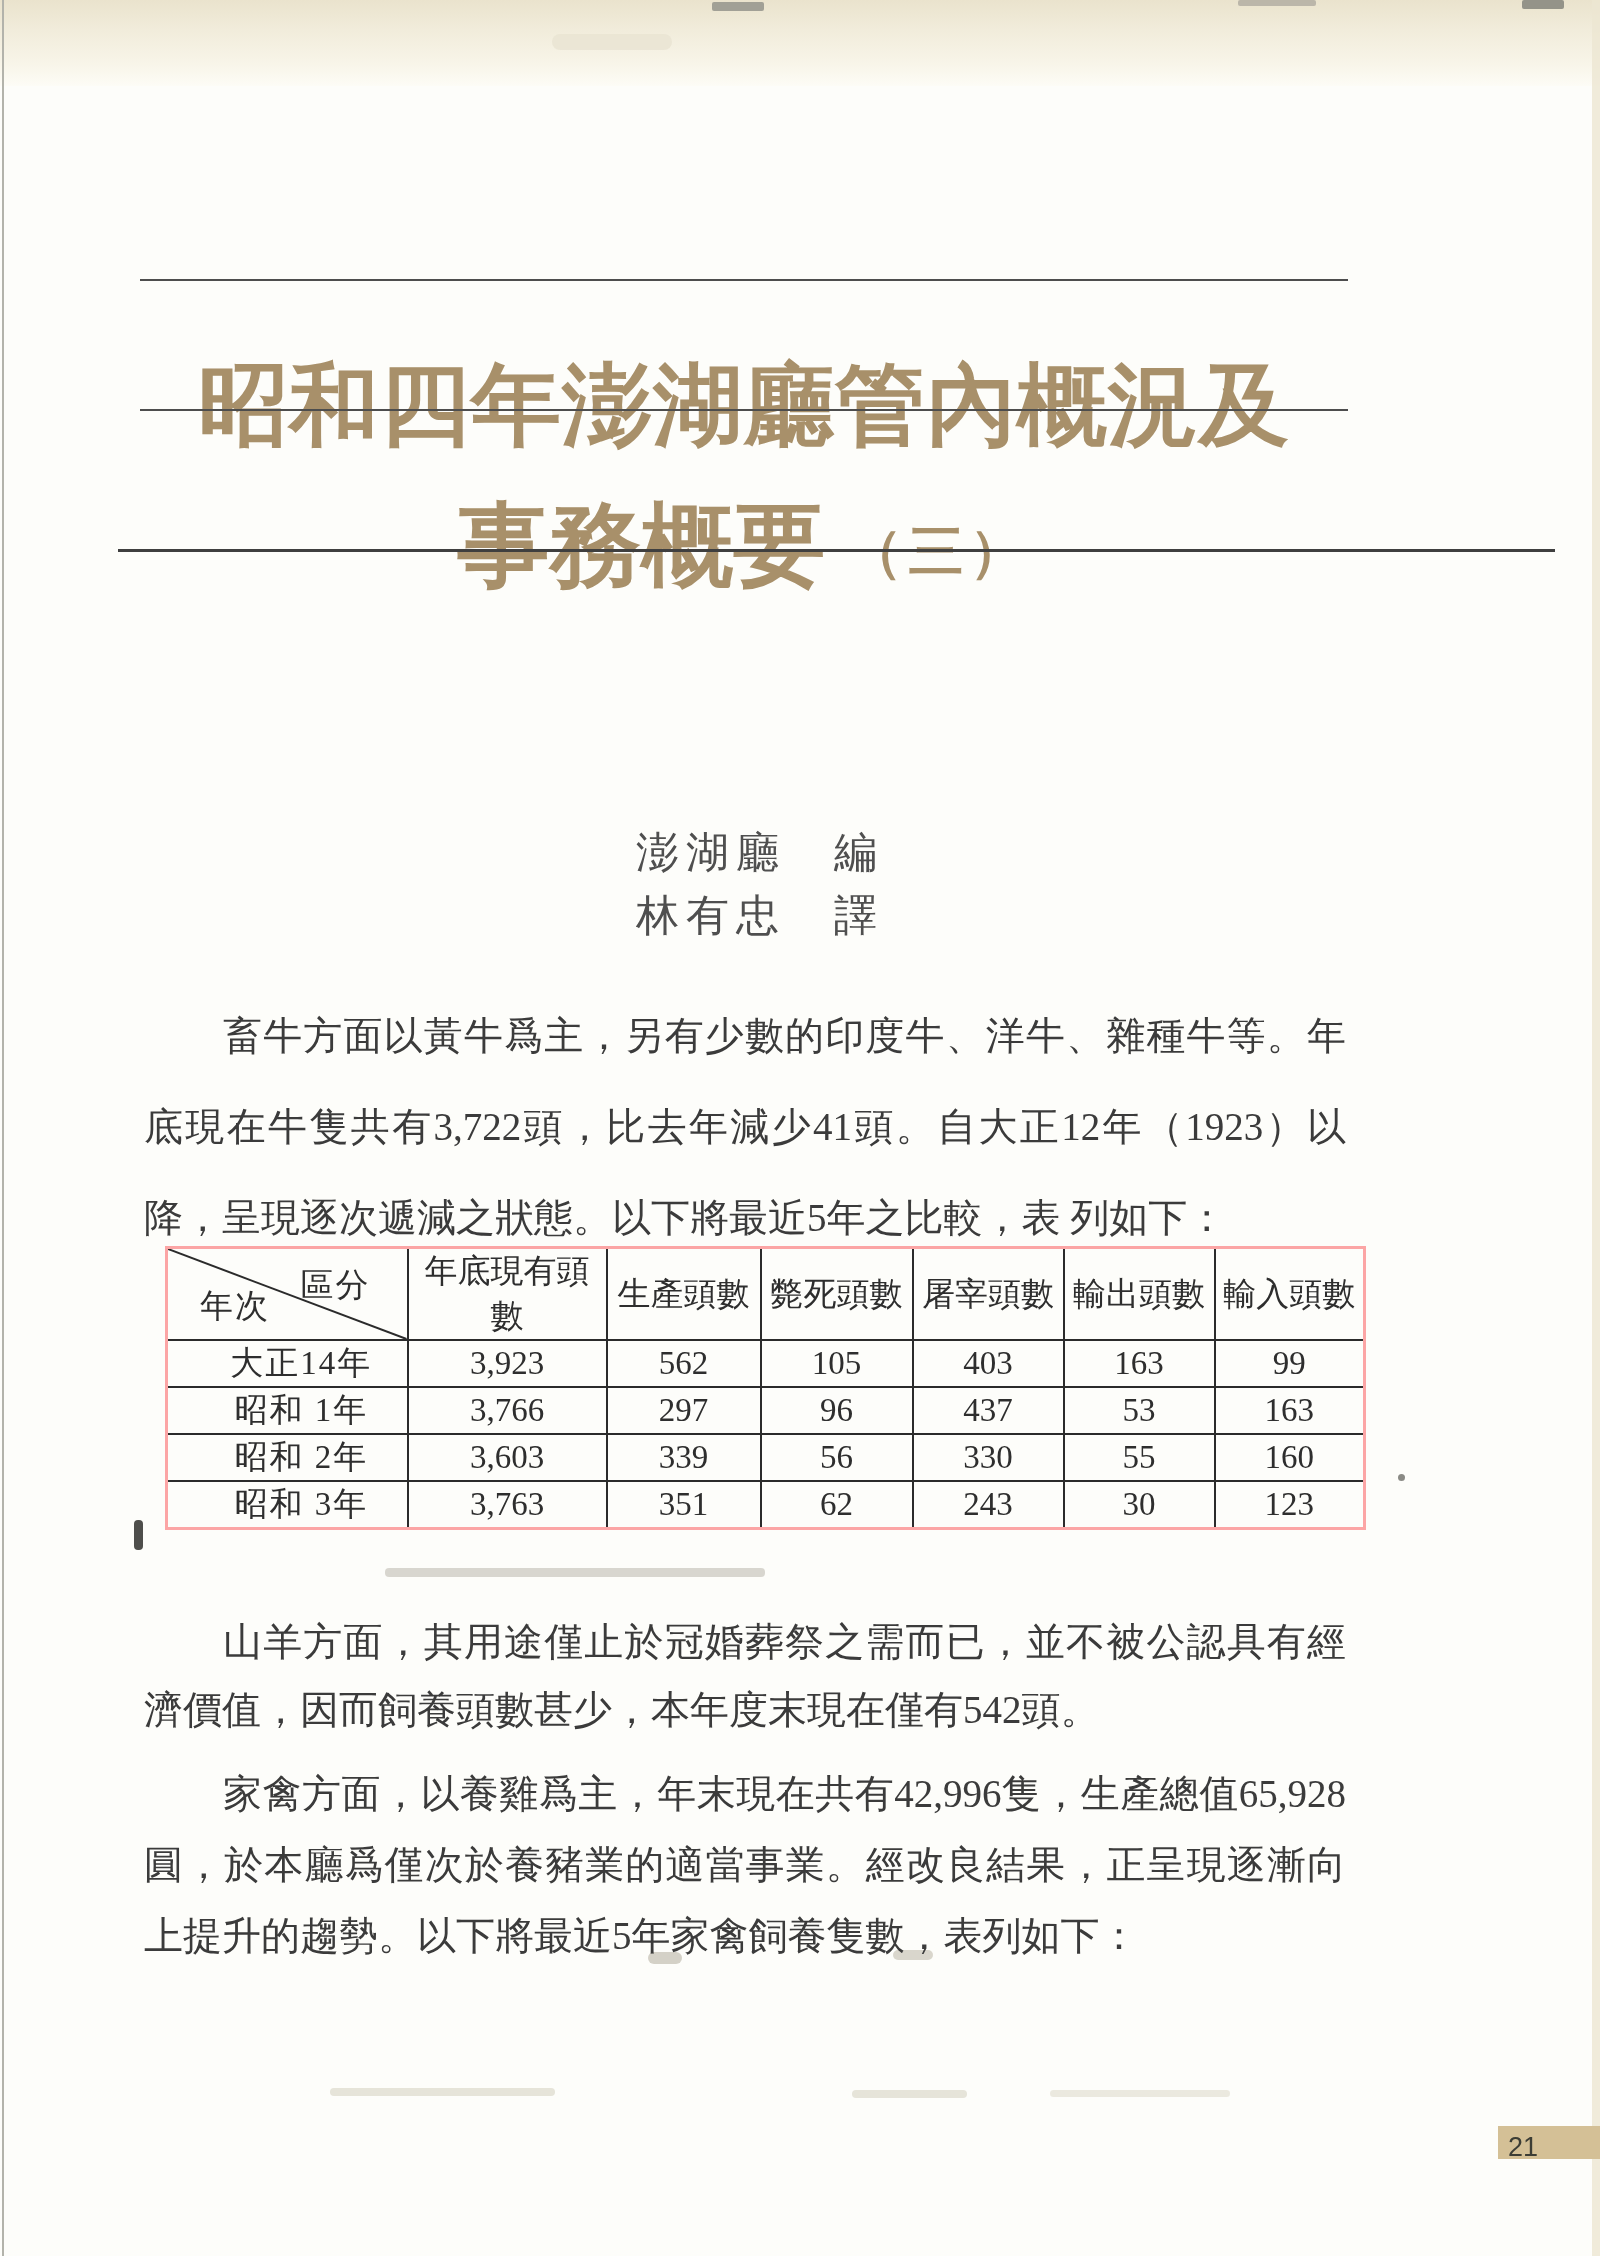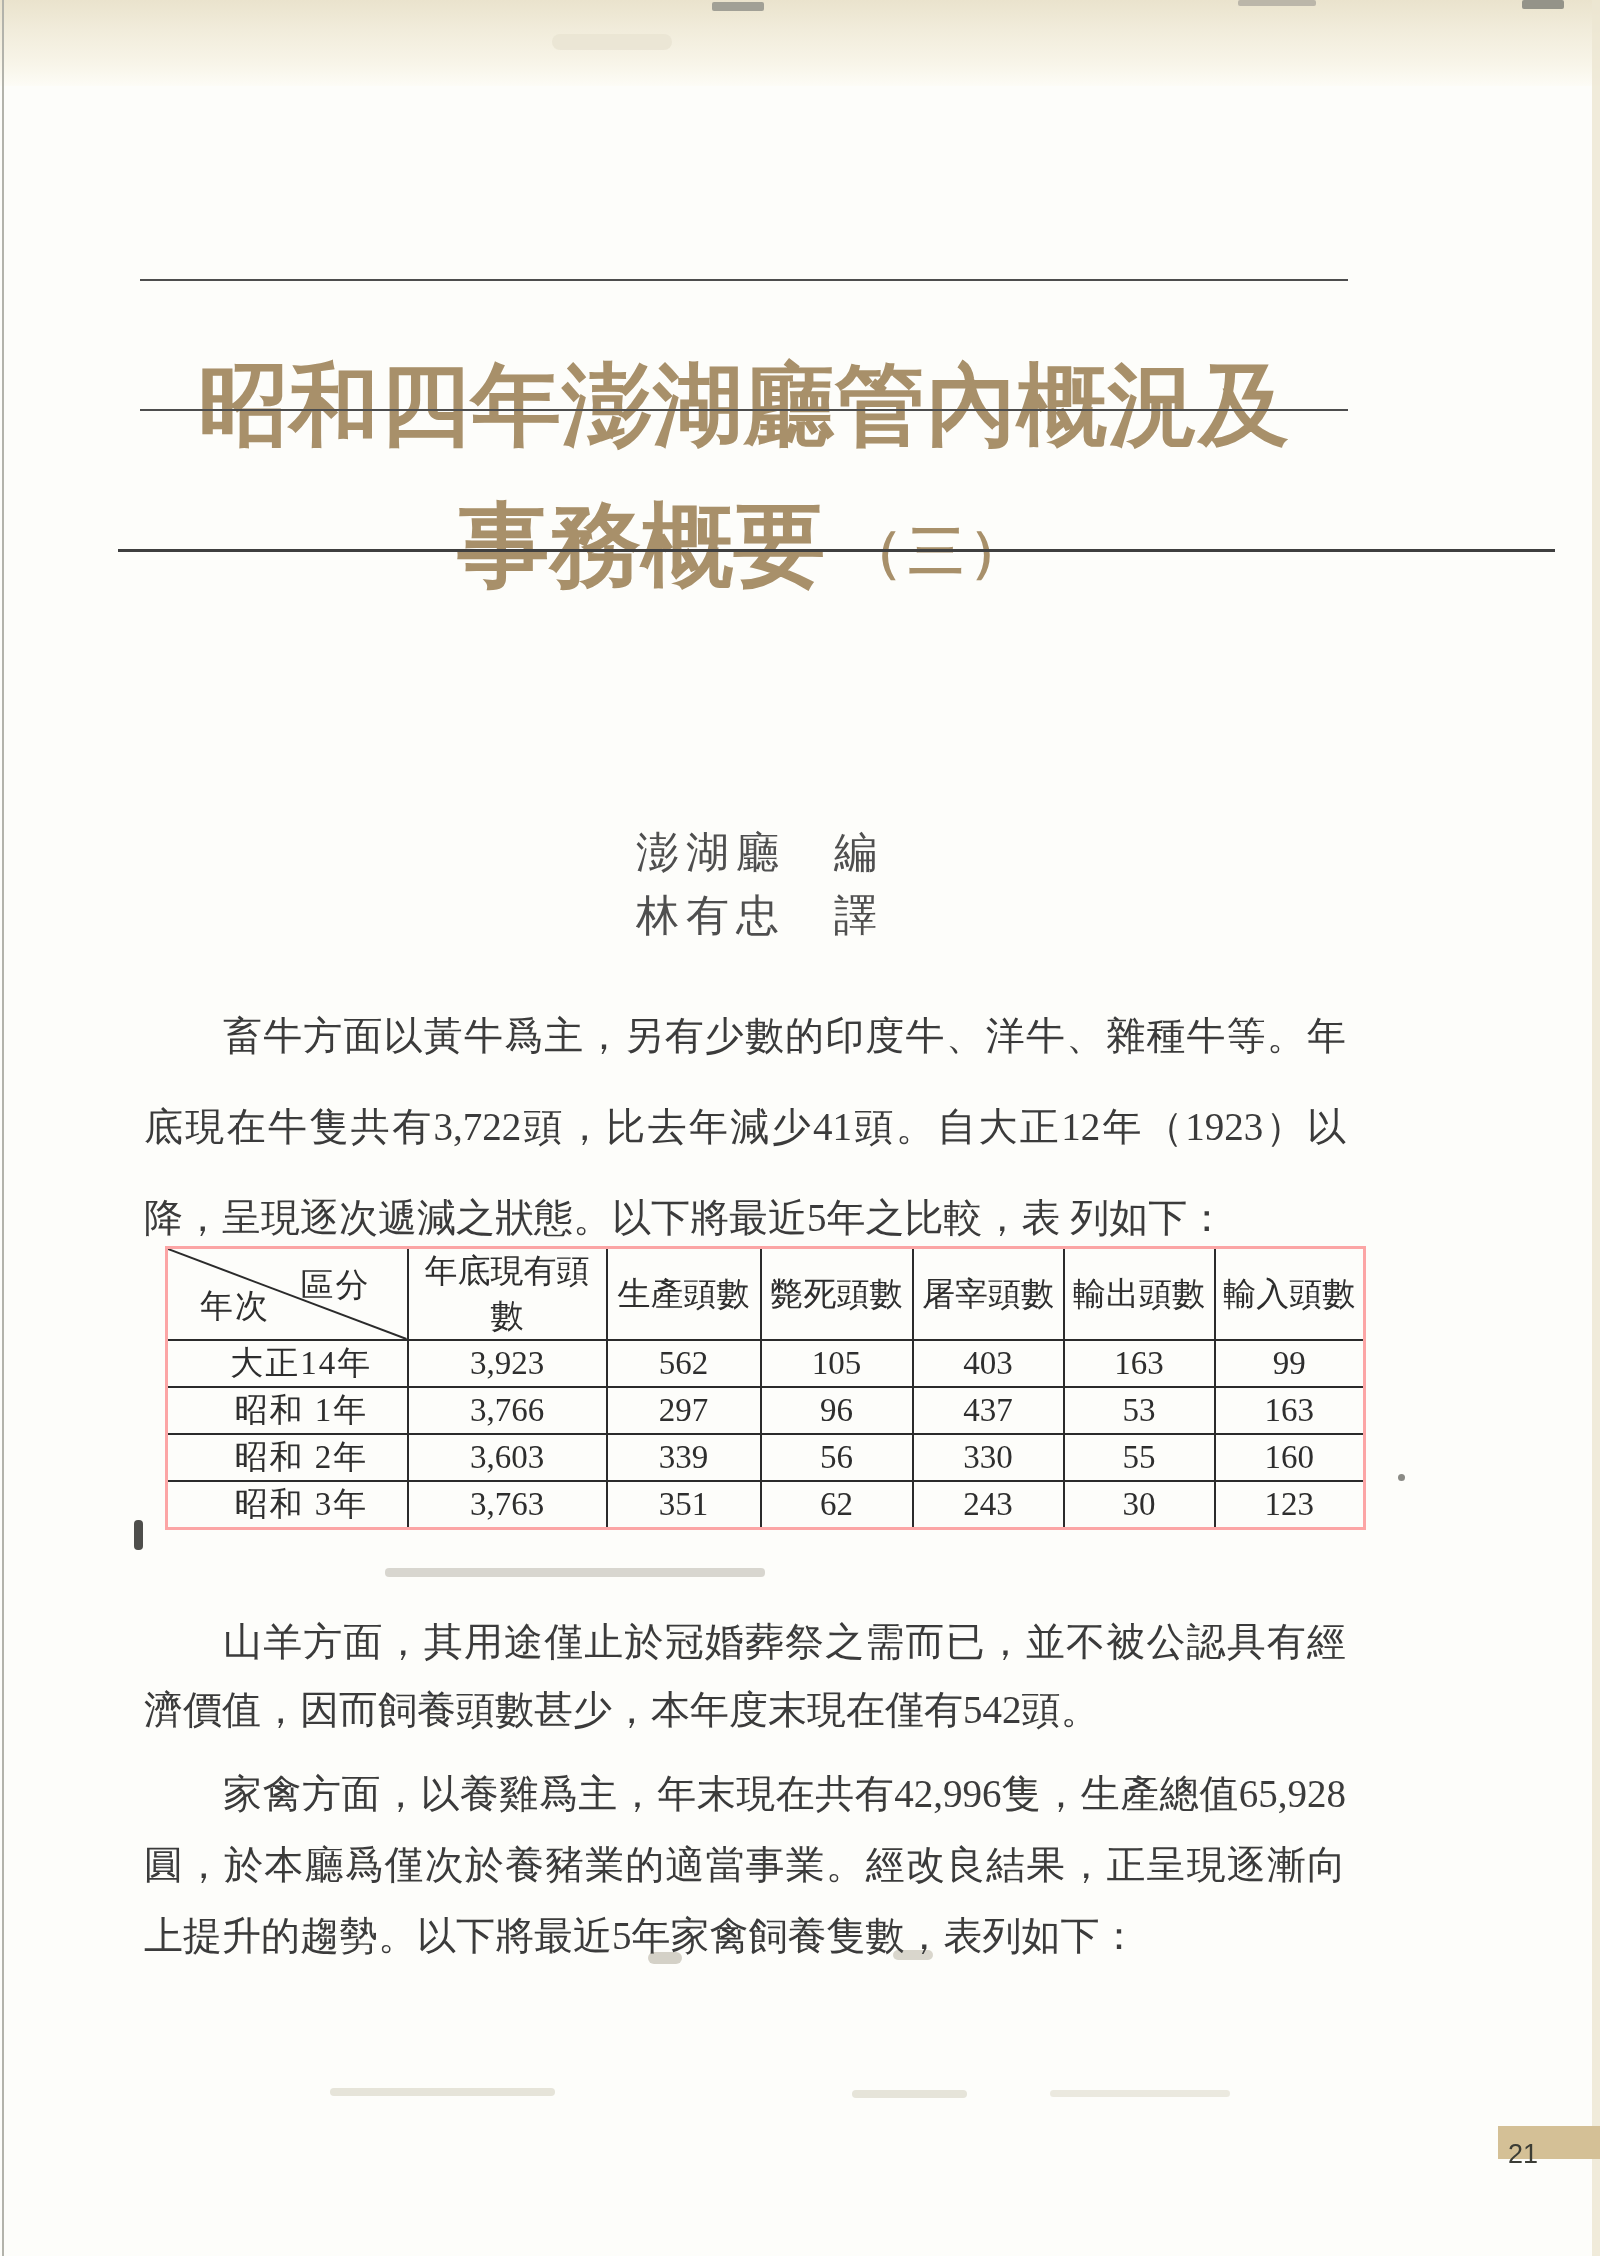--- a/index.html
+++ b/index.html
@@ -98,21 +98,21 @@
   .corner-tr { position: absolute; top: 14px; right: 36px; letter-spacing: 2px; }
   .corner-bl { position: absolute; bottom: 10px; left: 32px; letter-spacing: 2px; }
 
   
   .page-chip {
     position: absolute; left: 1498px; top: 2126px;
     width: 102px; height: 33px;
     background: #d4c096;
   }
   .page-chip span {
-    display: inline-block; margin-left: 10px; margin-top: 13px;
+    display: inline-block; margin-left: 10px; margin-top: 6px;
     font-family: "Liberation Sans", "DejaVu Sans", sans-serif;
     font-size: 27px; color: #3c3d35; line-height: 31px;
   }
 </style>
 </head>
 <body>
 
 <div class="page">
 
   <div class="top-band"></div>

